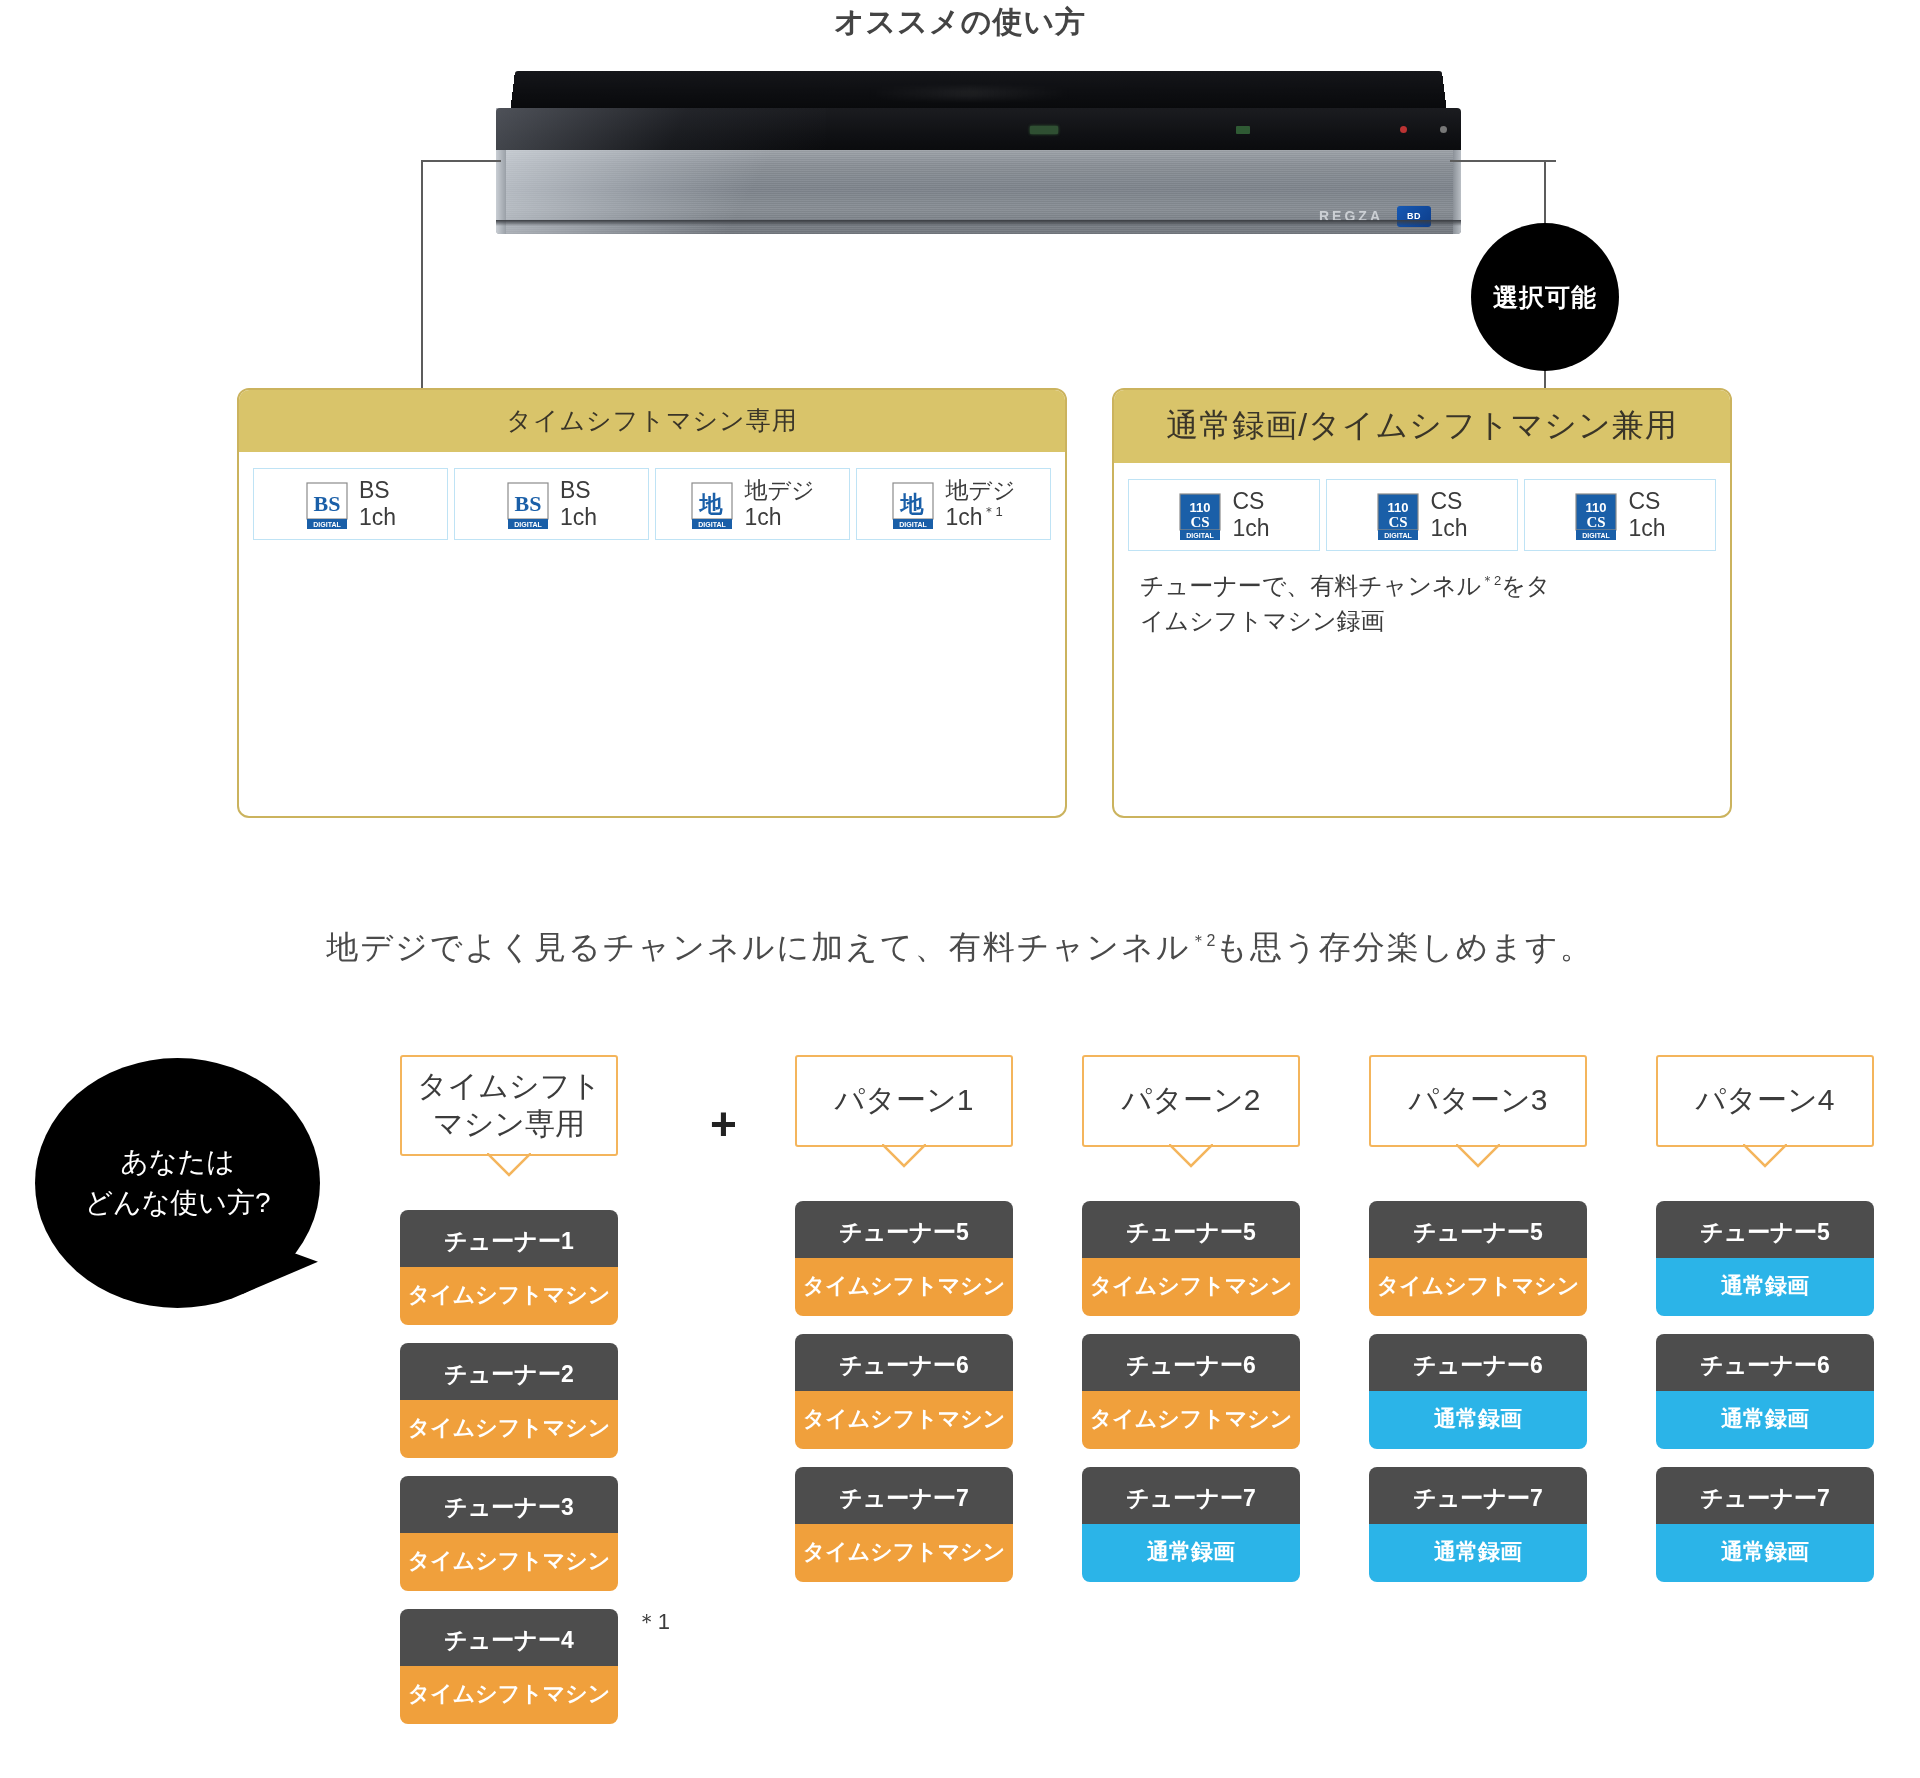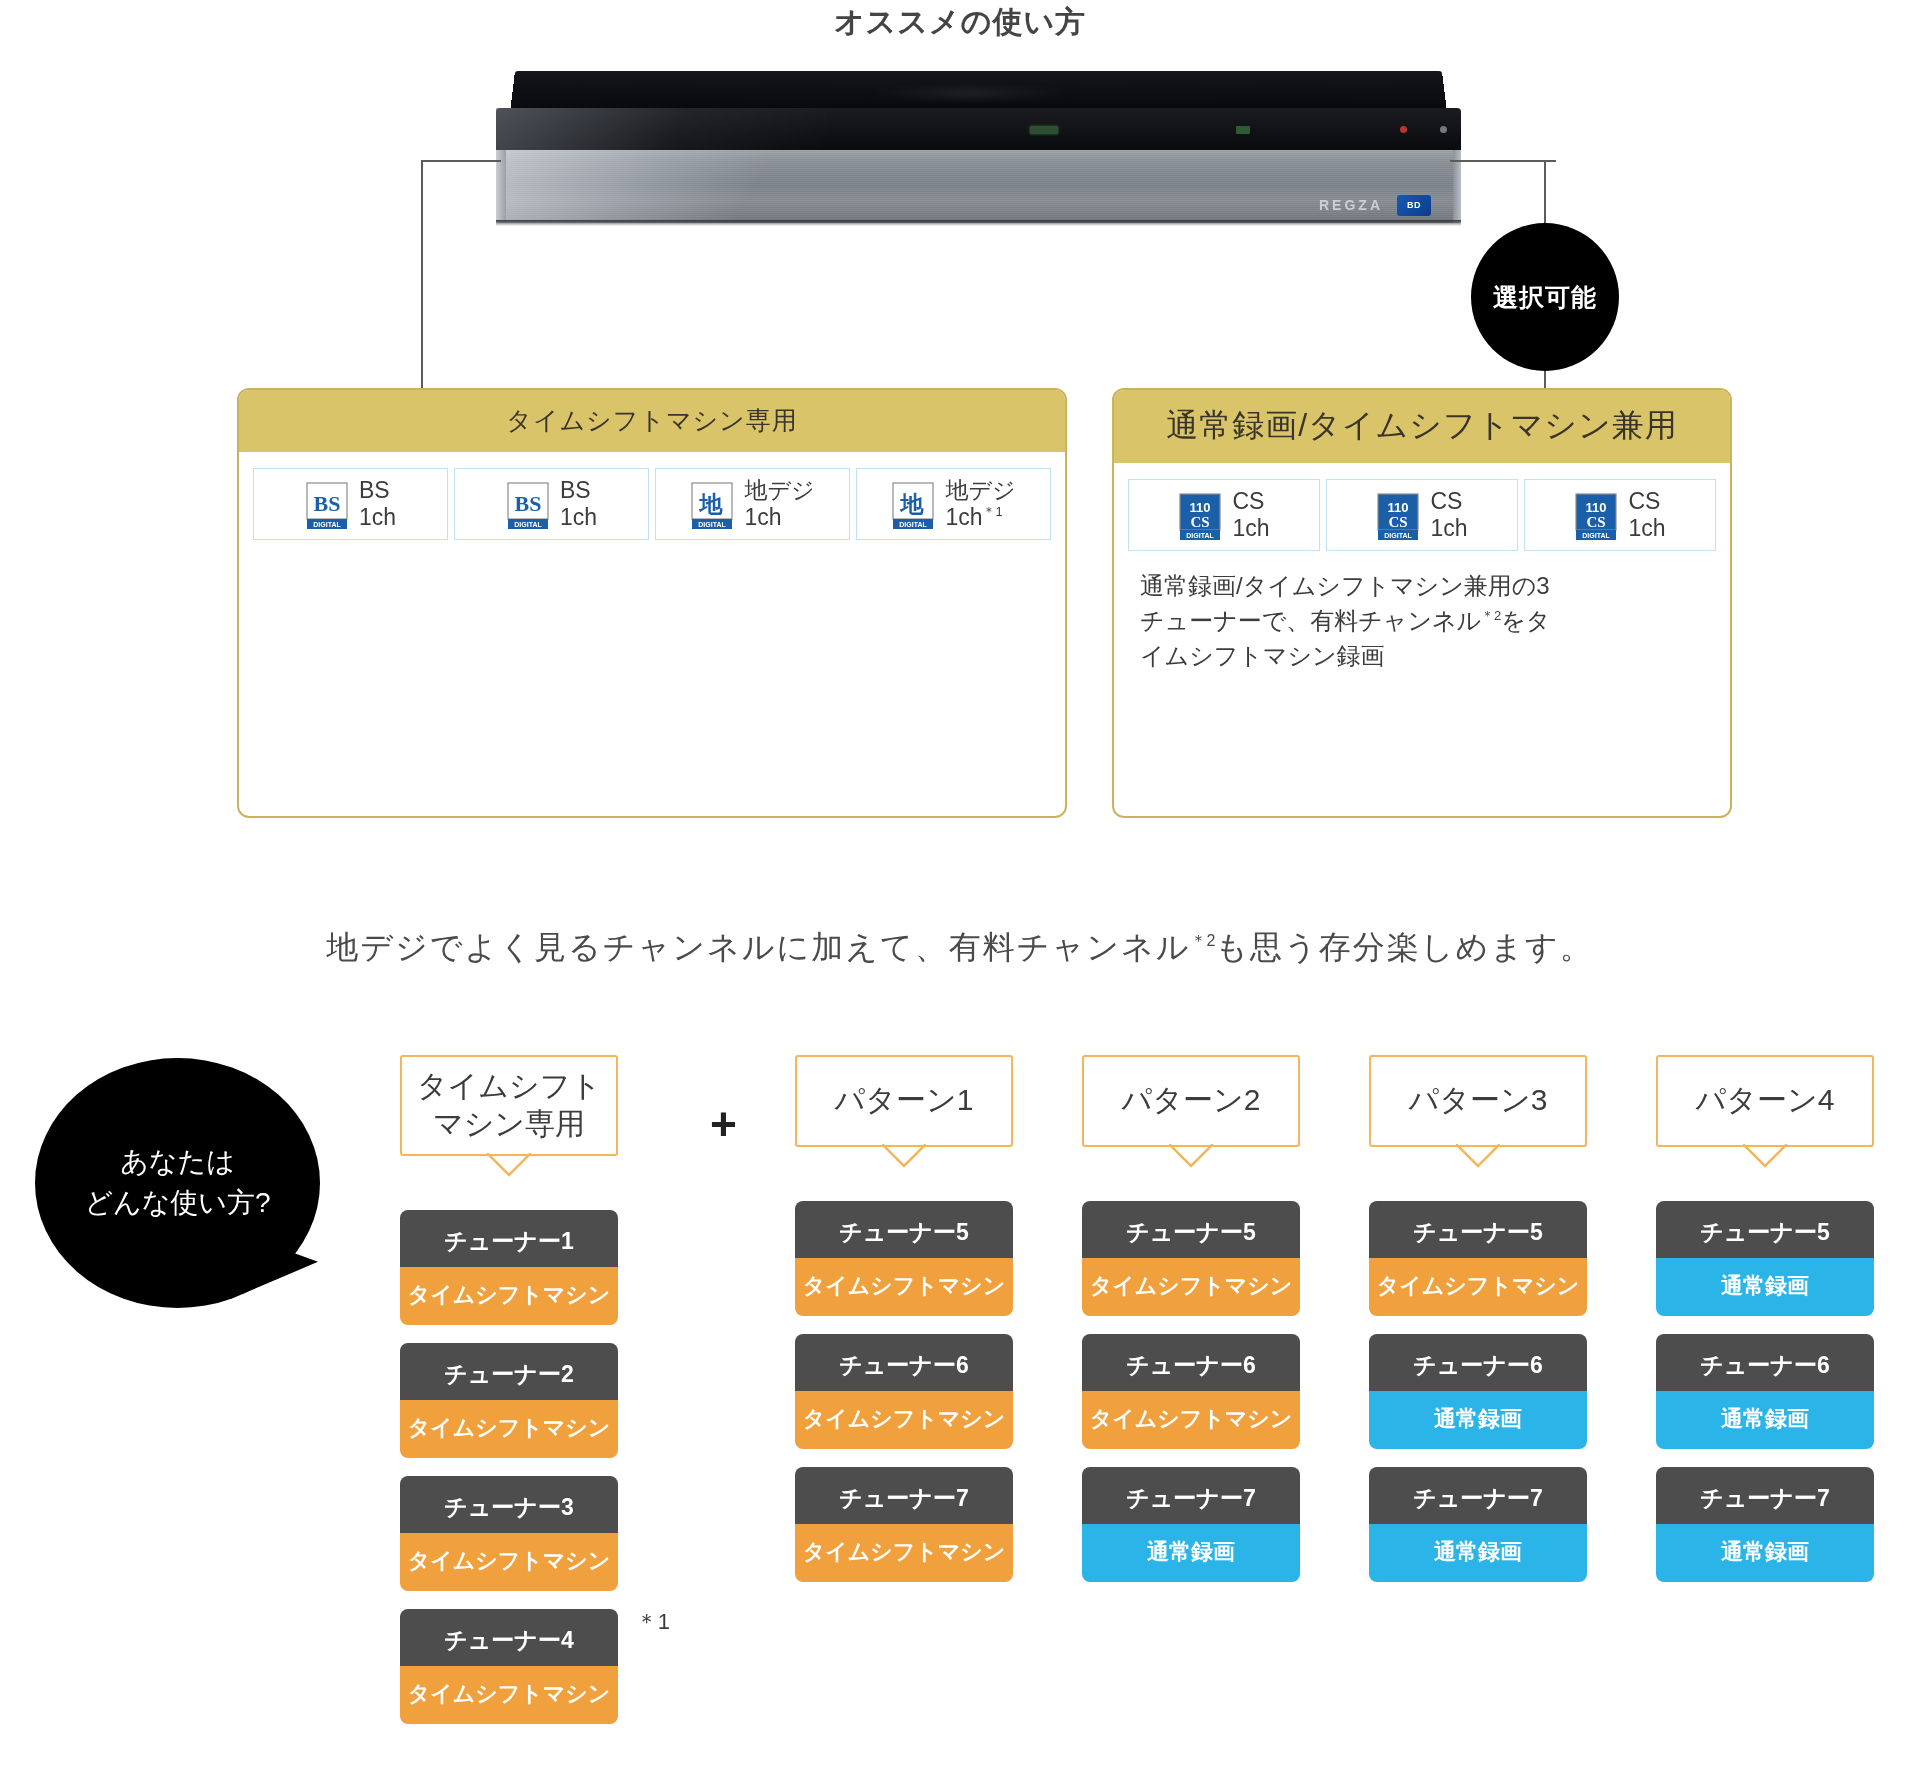--- a/index.html
+++ b/index.html
@@ -42,21 +42,21 @@
   .device-band .gloss{
     position:absolute; left:0; top:0; width:330px; height:44px;
     background:linear-gradient(115deg,rgba(120,125,135,0.55) 0%,rgba(60,64,72,0.25) 55%,rgba(0,0,0,0) 100%);
   }
   .led{ position:absolute; top:18px; height:8px; border-radius:1px; }
   .led.green{ left:534px; width:28px; background:#2f4f32; box-shadow:0 0 3px #3b6b3d; }
   .led.green2{ left:740px; width:14px; background:#2f5a34; }
   .led.red{ left:904px; width:7px; height:7px; border-radius:50%; background:#b33; }
   .led.gray{ left:944px; width:7px; height:7px; border-radius:50%; background:#777; }
   .device-face{
-    position:absolute; left:0; top:80px; width:965px; height:73px;
+    position:absolute; left:0; top:80px; width:965px; height:84px;
     background:linear-gradient(180deg,#9ea3a9 0%,#8a9097 18%,#7e848c 48%,#888e95 70%,#72777e 100%);
     border-radius:0 0 4px 4px;
     overflow:hidden;
   }
   .device-face .brush{
     position:absolute; inset:0;
     background:repeating-linear-gradient(180deg,rgba(255,255,255,0.05) 0 1px,rgba(0,0,0,0.04) 1px 2px);
   }
   .device-face .shine{
     position:absolute; left:-60px; top:-20px; width:420px; height:140px;
@@ -310,21 +310,20 @@
         <text x="22" y="46" font-size="7" font-family="Liberation Sans, sans-serif" font-weight="bold" fill="#fff" text-anchor="middle">DIGITAL</text>
       </svg>
       <div class="chip-text">
         <div>CS</div>
         <div>1ch</div>
       </div>
     </div>
 
   </div>
   <div class="box-desc">
-    <div>通常録画/タイムシフトマシン兼用の3</div>
     <div><span>チューナーで、有料チャンネル</span><span class="sup">＊2</span><span>をタ</span></div>
     <div>イムシフトマシン録画</div>
   </div>
 </div>
 
 <div class="tagline">
   <span>地デジでよく見るチャンネルに加えて、有料チャンネル</span><span class="sup">＊2</span><span>も思う存分楽しめます。</span>
 </div>
 
 <div class="bubble-tail"></div>

